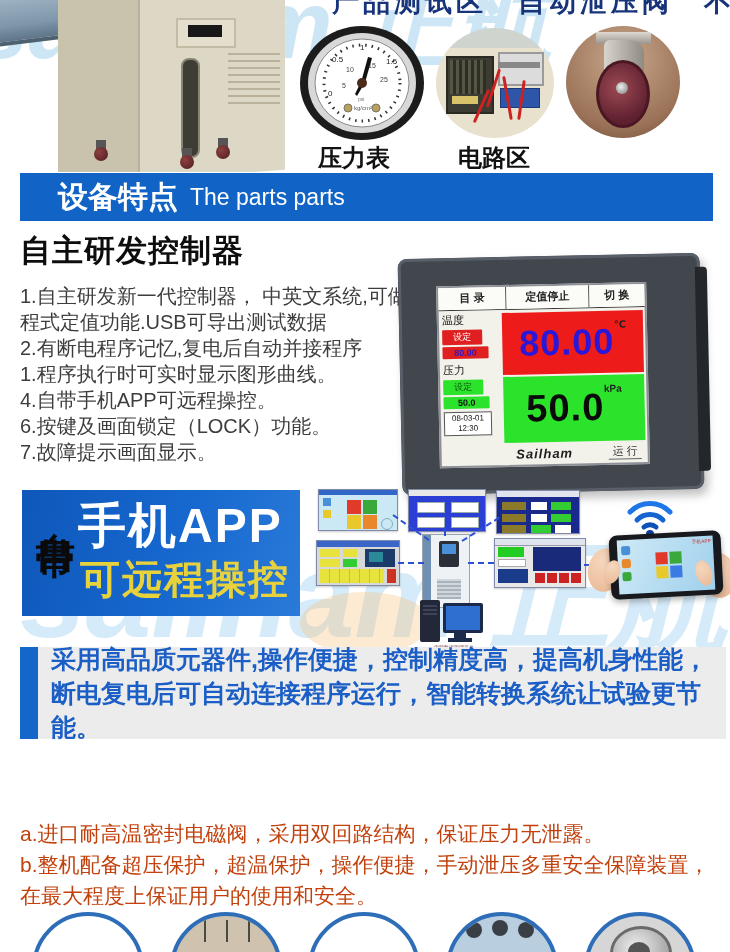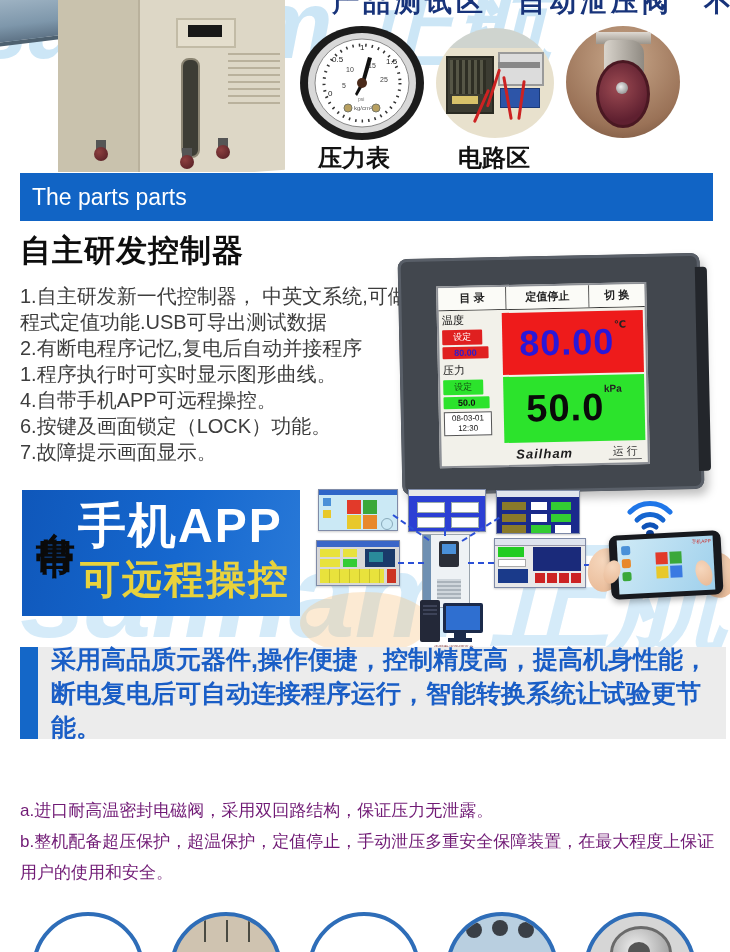--- a/index.html
+++ b/index.html
@@ -128,21 +128,21 @@
   .tablet{position:absolute;left:610px;top:533px;width:112px;height:64px;background:#17191e;
           border-radius:8px;transform:rotate(-3deg);box-shadow:0 3px 6px rgba(0,0,0,.3);}
   .tab-scr{position:absolute;left:8px;top:5px;width:96px;height:54px;background:linear-gradient(120deg,#cfeaf6,#9fd0ec);overflow:hidden;}
   .tab-title{position:absolute;right:2px;top:2px;font-size:8px;color:#cc3333;transform:scale(.6);transform-origin:right top;white-space:nowrap;}
   
   .quote-bar{position:absolute;left:20px;top:647px;width:18px;height:92px;background:#1467c8;}
   .quote-box{position:absolute;left:38px;top:647px;width:688px;height:92px;background:#ececec;
              display:flex;align-items:center;}
   .quote-text{padding:0 13px;font-size:25px;line-height:34px;color:#1a5ec6;font-weight:600;}
   
-  .safety-items{position:absolute;left:20px;top:795px;width:700px;font-size:17px;line-height:31px;color:#701a75;}
+  .safety-items{position:absolute;left:20px;top:818px;width:700px;font-size:21px;line-height:31px;color:#c2410c;}
   
   .bcircle{position:absolute;top:912px;width:104px;height:104px;border-radius:50%;
            border:4px solid #2e6db8;overflow:hidden;background:#fff;}
   .pin{position:absolute;top:4px;width:2px;height:22px;background:#4a4a42;}
 </style>
 </head>
 <body>
 
 <div id="root">
 
@@ -217,20 +217,21 @@
     <div class="cast-plate"></div>
     <div class="cast-fork"></div>
     <div class="cast-wheel"></div>
     <div class="cast-bolt"></div>
   </div>
 
   <div class="photo-label" style="left:318px;top:142px;">压力表</div>
   <div class="photo-label" style="left:458px;top:142px;">电路区</div>
 
   <div class="banner">
+    <span class="t1">设备特点</span>
     <span class="t2">The parts parts</span>
   </div>
 
   <div class="h1" style="left:20px;top:230px;">自主研发控制器</div>
 
   <div class="feat">
     <div>1.自主研发新一代控制器， 中英文系统,可做程式定值功能.USB可导出测试数据</div>
     <div>2.有断电程序记忆,复电后自动并接程序</div>
     <div>1.程序执行时可实时显示图形曲线。</div>
     <div>4.自带手机APP可远程操控。</div>
@@ -389,21 +390,21 @@
   <div class="tab-hand" style="left:604px;top:560px;width:16px;height:24px;transform:rotate(20deg);"></div>
   <div class="tab-hand" style="left:696px;top:560px;width:16px;height:26px;transform:rotate(-18deg);"></div>
 
   <div class="quote-bar"></div>
   <div class="quote-box">
     <div class="quote-text">采用高品质元器件,操作便捷，控制精度高，提高机身性能，断电复电后可自动连接程序运行，智能转换系统让试验更节能。</div>
   </div>
 
   <div class="safety-items">
     <div>a.进口耐高温密封电磁阀，采用双回路结构，保证压力无泄露。</div>
-    <div>b.整机配备超压保护，超温保护，定值停止，手动泄压多重安全保障装置，在最大程度上保证用户的使用和安全。</div>
+    <div>b.整机配备超压保护，超温保护，操作便捷，手动泄压多重安全保障装置，在最大程度上保证用户的使用和安全。</div>
   </div>
 
   <div class="bcircle" style="left:32px;">
     
   </div>
   <div class="bcircle" style="left:170px;background:#cfc3b0;">
     <div class="pin" style="left:30px;"></div>
       <div class="pin" style="left:52px;"></div>
       <div class="pin" style="left:74px;"></div>
 

